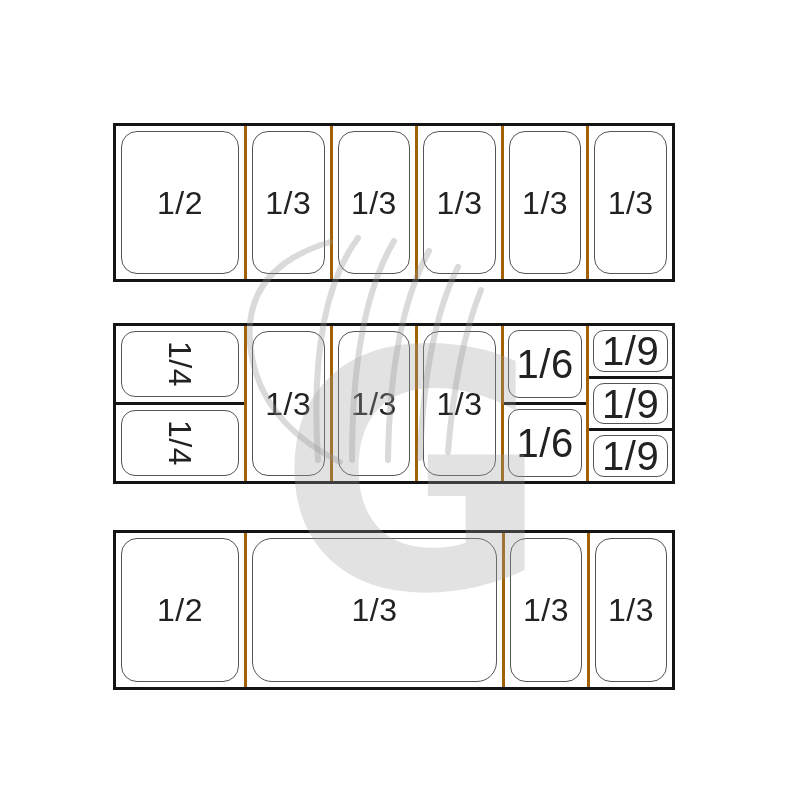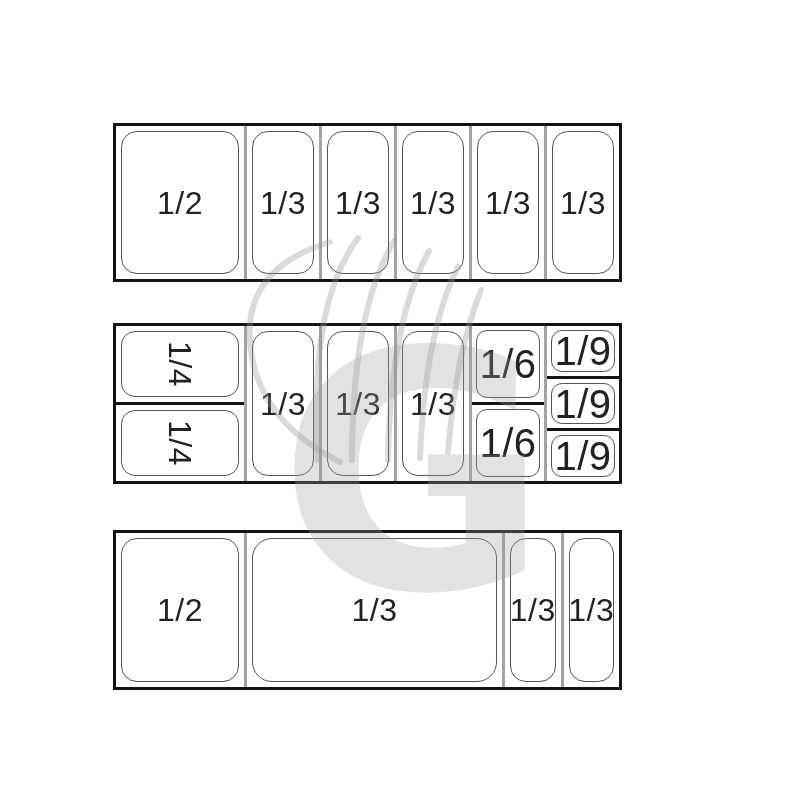--- a/index.html
+++ b/index.html
@@ -7,23 +7,23 @@
     position:relative;
     width:800px;height:800px;
     background:#ffffff;
     overflow:hidden;
     font-family:"Liberation Sans", sans-serif;
   }
   
   .gn-row{
     position:absolute;
     left:113px;
-    width:509px;
+    width:562px;
     box-sizing:border-box;
-    background:#a3a3a3;
+    background:#a16207;
     border:3px solid #141414;
     display:flex;
     gap:3px;
   }
   .row1{top:123px;height:159px;}
   .row2{top:323px;height:161px;}
   .row3{top:530px;height:160px;}
   
   .cell{
     position:relative;

